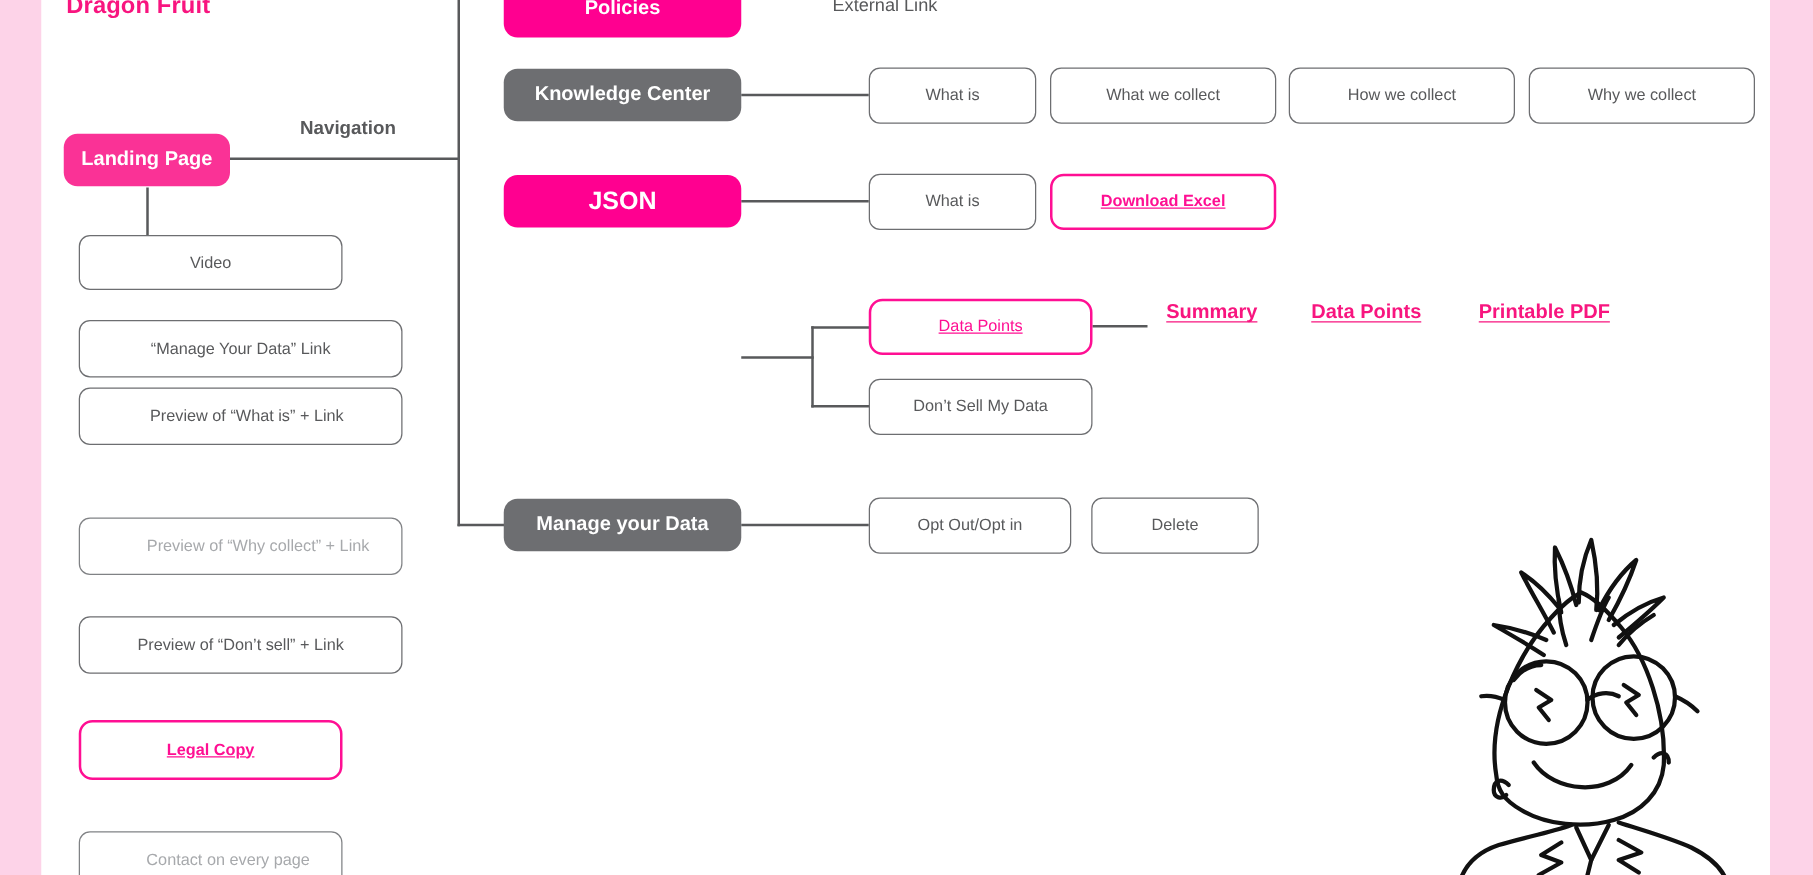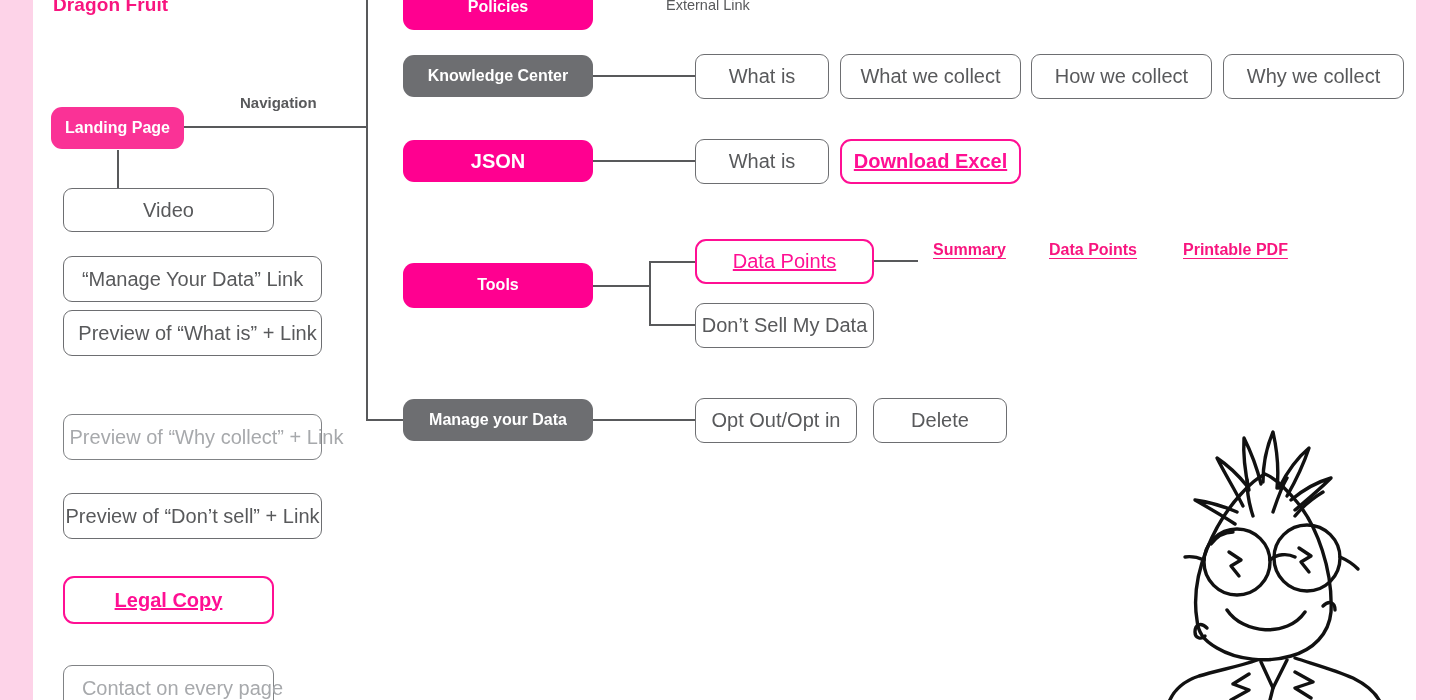--- a/index.html
+++ b/index.html
@@ -48,21 +48,21 @@
   .line.v { width: 2px; }
 
   
   .node {
     position: absolute;
     display: flex;
     align-items: center;
     justify-content: center;
     text-align: center;
     border-radius: 9px;
-    font-size: 20px;
+    font-size: 13px;
     line-height: 1.15;
     padding: 0 8px;
     white-space: nowrap;
   }
 
   
   .node.outline {
     background: #ffffff;
     border: 1.6px solid #6d6e71;
     color: #58595b;
@@ -181,21 +181,20 @@
   <div class="node outline-pink" style="left:63px; top:576px; width:211px; height:48px; font-weight:bold;">Legal Copy</div>
 
   <div class="node outline muted" style="left:63px; top:665px; width:211px; height:46px;">Contact on every page</div>
 
   <div class="node solid-pink" style="left:403px; top:-16px; width:190px; height:46px; font-size:16px;">Policies</div>
 
   <div class="node solid-gray" style="left:403px; top:55px; width:190px; height:42px; font-size:16px;">Knowledge Center</div>
 
   <div class="node solid-pink" style="left:403px; top:140px; width:190px; height:42px; font-size:20px;">JSON</div>
 
-  <div class="node solid-pink" style="left:403px; top:263px; width:190px; height:45px; font-size:16px;">Tools</div>
 
   <div class="node solid-gray" style="left:403px; top:399px; width:190px; height:42px; font-size:16px;">Manage your Data</div>
 
   <div class="node outline" style="left:695px; top:54px; width:134px; height:45px;">What is</div>
   <div class="node outline" style="left:840px; top:54px; width:181px; height:45px;">What we collect</div>
   <div class="node outline" style="left:1031px; top:54px; width:181px; height:45px;">How we collect</div>
   <div class="node outline" style="left:1223px; top:54px; width:181px; height:45px;">Why we collect</div>
 
   <div class="node outline" style="left:695px; top:139px; width:134px; height:45px;">What is</div>
   <div class="node outline-pink" style="left:840px; top:139px; width:181px; height:45px; font-weight:bold;">Download Excel</div>

